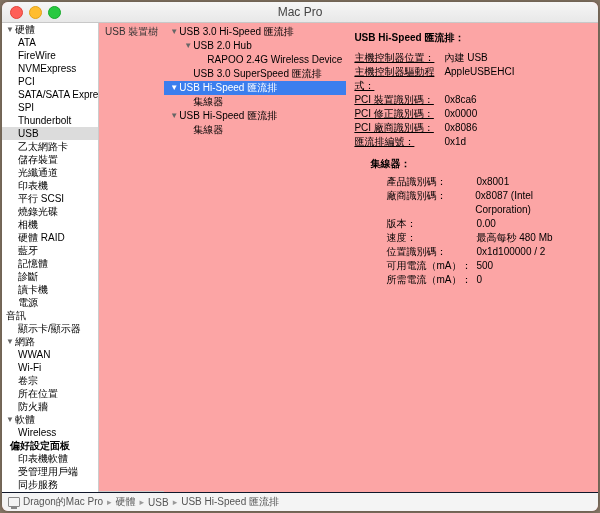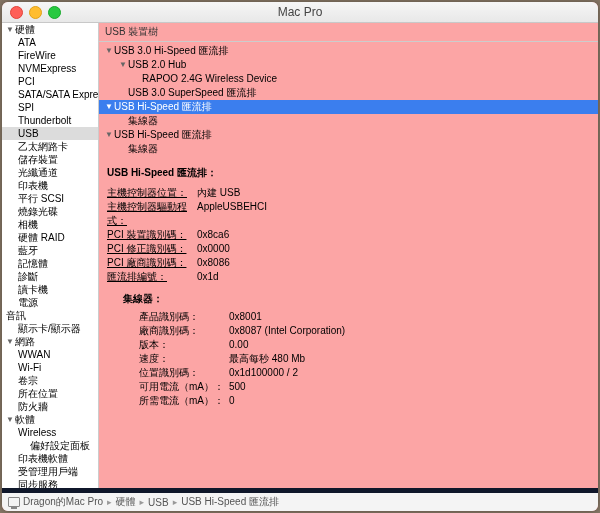--- a/index.html
+++ b/index.html
@@ -6,39 +6,39 @@
   .window{width:596px;height:509px;margin:2px auto;background:#fca5a5;border-radius:6px;box-shadow:0 0 8px rgba(0,0,0,.4);overflow:hidden;display:flex;flex-direction:column;}
   .titlebar{height:20px;background:linear-gradient(#f6f6f6,#e8e8e8);border-bottom:1px solid #c8c8c8;display:flex;align-items:center;position:relative;}
   .traffic{display:flex;gap:6px;position:absolute;left:8px;top:4px;}
   .dot{width:11px;height:11px;border-radius:50%;}
   .dot.red{background:#ff5f57;border:1px solid #e24238;}
   .dot.yellow{background:#ffbd2e;border:1px solid #e1a116;}
   .dot.green{background:#28c940;border:1px solid #17a92b;}
   .title{flex:1;text-align:center;font-size:12px;color:#444;}
   .body{flex:1;display:flex;overflow:hidden;}
   .sidebar{width:96px;border-right:1px solid #ccc;overflow-y:auto;background:#fff;}
-  .content{flex:1;display:flex;flex-direction:column;overflow:hidden;}
+  .content{flex:1;display:flex;flex-direction:row;overflow:hidden;}
   .content-header{padding:2px 6px;border-bottom:1px solid #ccc;font-size:10px;color:#333;}
   .tree{padding:2px 0;}
   .tree-row{display:flex;align-items:center;padding:0 4px 0 4px;line-height:14px;white-space:nowrap;}
   .tree-row .arrow{width:9px;display:inline-block;font-size:8px;color:#666;}
   .tree-row.selected{background:#3b7eee;color:#fff;}
   .tree-row.selected .arrow{color:#fff;}
   .side-row{padding:0 4px 0 4px;line-height:13px;white-space:nowrap;display:flex;align-items:center;}
   .side-row .arrow{width:9px;display:inline-block;font-size:8px;color:#666;}
   .side-row.selected{background:#dcdcdc;}
   .detail{flex:1;overflow:auto;padding:6px 8px;font-size:10px;}
   .detail h4{margin:2px 0 6px 0;font-size:10px;font-weight:bold;}
   .kv{display:flex;line-height:14px;}
   .kv .k{width:90px;text-align:left;color:#000;text-decoration:underline;}
   .kv .v{flex:1;}
   .subhead{font-weight:bold;margin:8px 0 4px 16px;}
   .kv2{display:flex;line-height:14px;margin-left:32px;}
   .kv2 .k{width:90px;}
-  .pathbar{height:18px;border-top:5px solid #0f172a;background:#f4f4f4;display:flex;align-items:center;padding:0 6px;font-size:10px;color:#555;gap:4px;}
+  .pathbar{height:18px;border-top:1px solid #0f172a;background:#f4f4f4;display:flex;align-items:center;padding:0 6px;font-size:10px;color:#555;gap:4px;}
   .pathbar .sep{color:#999;font-size:9px;}
   .pathbar .chip{display:inline-flex;align-items:center;gap:3px;}
   .icon-mac{width:10px;height:8px;border:1px solid #888;border-radius:1px;display:inline-block;position:relative;}
   .icon-mac::after{content:"";position:absolute;bottom:-3px;left:2px;width:6px;height:2px;background:#888;}
   ::-webkit-scrollbar{width:10px;height:10px;}
   ::-webkit-scrollbar-thumb{background:#c3c3c3;border-radius:5px;}
 </style>
 </head>
 <body>
 
@@ -145,21 +145,21 @@
         <div class="side-row" style="padding-left: 16px;">
           <span>防火牆</span>
         </div>
         <div class="side-row">
           <span class="arrow">▼</span>
           <span>軟體</span>
         </div>
         <div class="side-row" style="padding-left: 16px;">
           <span>Wireless</span>
         </div>
-        <div class="side-row" style="padding-left: 28px;">
+        <div class="side-row" style="padding-left: 8px; font-weight: bold;">
           <span>偏好設定面板</span>
         </div>
         <div class="side-row" style="padding-left: 16px;">
           <span>印表機軟體</span>
         </div>
         <div class="side-row" style="padding-left: 16px;">
           <span>受管理用戶端</span>
         </div>
         <div class="side-row" style="padding-left: 16px;">
           <span>同步服務</span>

